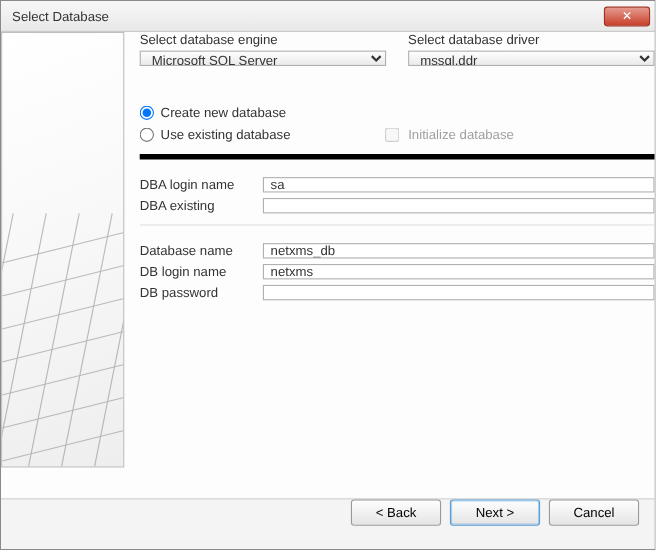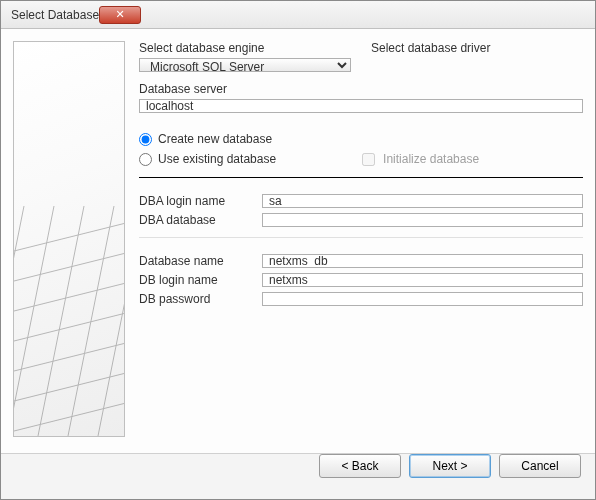--- a/index.html
+++ b/index.html
@@ -19,20 +19,21 @@
       display: flex;
       flex-direction: column;
     }
     .titlebar {
       height: 28px;
       background: linear-gradient(#f7f7f7, #e8e8e8);
       border-bottom: 1px solid #c0c0c0;
       display: flex;
       align-items: center;
       padding: 0 4px 0 10px;
+      justify-content: space-between;
     }
     .title-text {
       color: #333;
       font-size: 12px;
     }
     .close-btn {
       width: 42px;
       height: 18px;
       background: linear-gradient(#e59a8f, #c8402b);
       border: 1px solid #a03020;
@@ -40,21 +41,20 @@
       color: #fff;
       display: flex;
       align-items: center;
       justify-content: center;
       font-size: 11px;
       cursor: pointer;
     }
     .content {
       flex: 1;
       display: flex;
-      padding: 12px;
       gap: 14px;
       background: #fdfdfd;
     }
     .sidebar-image {
       width: 112px;
       height: 396px;
       border: 1px solid #bfbfbf;
       background: linear-gradient(160deg, #ffffff 0%, #fafafa 35%, #eeeeee 100%);
       position: relative;
       overflow: hidden;
@@ -100,23 +100,23 @@
     select.combo {
       background: linear-gradient(#fefefe, #eaeaea);
     }
     .full-width-group {
       display: flex;
       flex-direction: column;
       gap: 3px;
       margin-top: 4px;
     }
     .radio-section {
-      margin-top: 10px;
+      margin-top: 26px;
       padding-bottom: 8px;
-      border-bottom: 1px solid #000000;
+      border-bottom: 5px solid #000000;
     }
     .radio-row {
       display: flex;
       align-items: center;
       gap: 6px;
       height: 20px;
     }
     .radio-row input[type=radio] {
       margin: 0;
     }
@@ -140,21 +140,21 @@
       flex-direction: column;
       gap: 5px;
       padding-bottom: 10px;
     }
     .field-grid.border-bottom {
       border-bottom: 1px solid #e0e0e0;
     }
     .field-row {
       display: flex;
       align-items: center;
-      gap: 23px;
+      gap: 12px;
     }
     .field-row .fl {
       width: 100px;
       font-size: 12px;
     }
     .field-row input {
       flex: 1;
     }
     .footer {
       height: 46px;
@@ -218,27 +218,26 @@
 
       <div class="row-two">
         <div class="col">
           <label class="lbl">Select database engine</label>
           <select class="combo">
             <option>Microsoft SQL Server</option>
           </select>
         </div>
         <div class="col">
           <label class="lbl">Select database driver</label>
-        </div>
-      </div>
-
-      <div class="full-width-group">
-        <label class="lbl">Database server</label>
-        <input class="text-input" type="text" value="localhost" style="">
-      </div>
+          <select class="combo">
+            <option>mssql.ddr</option>
+          </select>
+        </div>
+      </div>
+
 
       <div class="radio-section">
         <div class="radio-row">
           <input type="radio" name="dbmode" checked="" style="">
           <span class="radio-lbl">Create new database</span>
         </div>
         <div class="radio-row radio-row-with-cb">
           <input type="radio" name="dbmode" style="">
           <span class="radio-lbl">Use existing database</span>
           <span class="cb-group">
@@ -247,21 +246,21 @@
           </span>
         </div>
       </div>
 
       <div class="field-grid border-bottom">
         <div class="field-row">
           <span class="fl">DBA login name</span>
           <input class="text-input" type="text" value="sa" style="">
         </div>
         <div class="field-row">
-          <span class="fl">DBA database</span>
+          <span class="fl">DBA existing</span>
           <input class="text-input" type="password" value="" style="">
         </div>
       </div>
 
       <div class="field-grid">
         <div class="field-row">
           <span class="fl">Database name</span>
           <input class="text-input" type="text" value="netxms_db" style="">
         </div>
         <div class="field-row">

